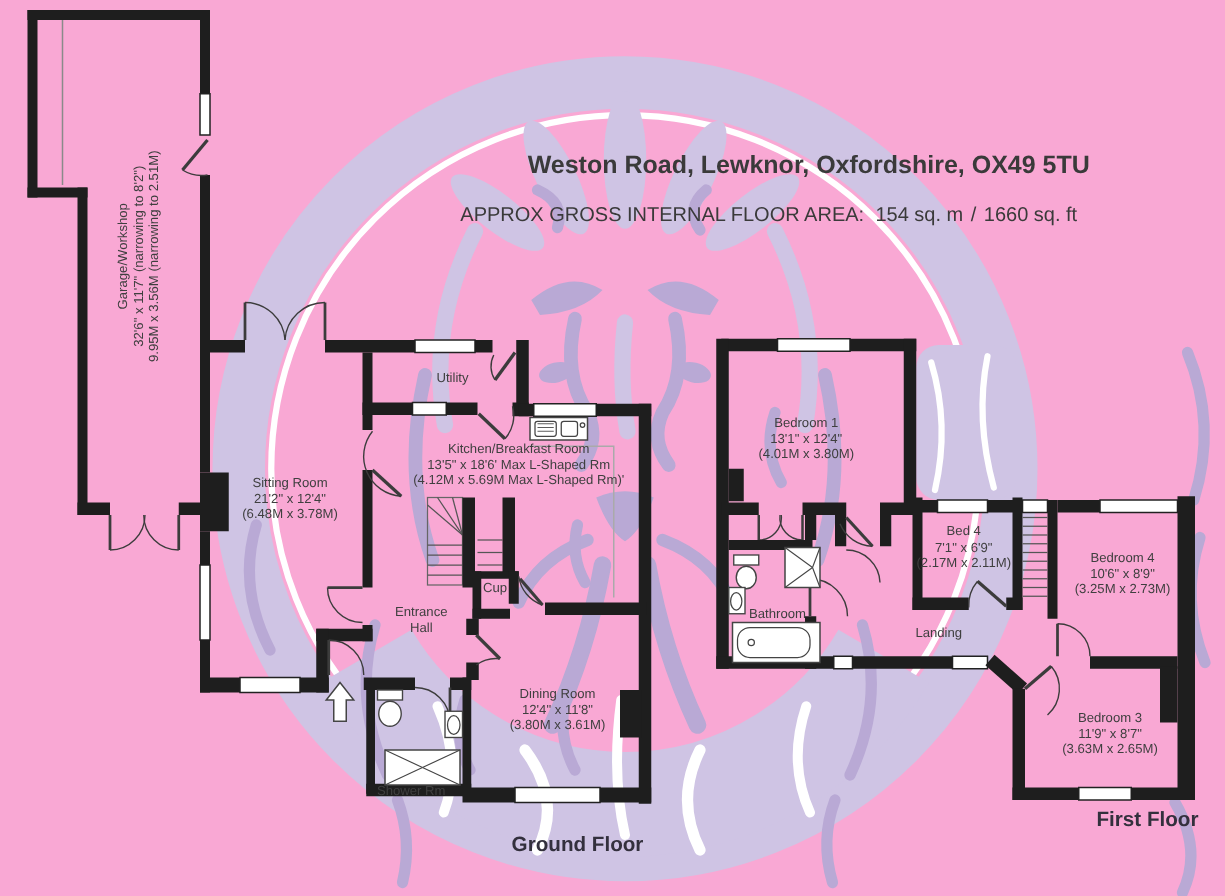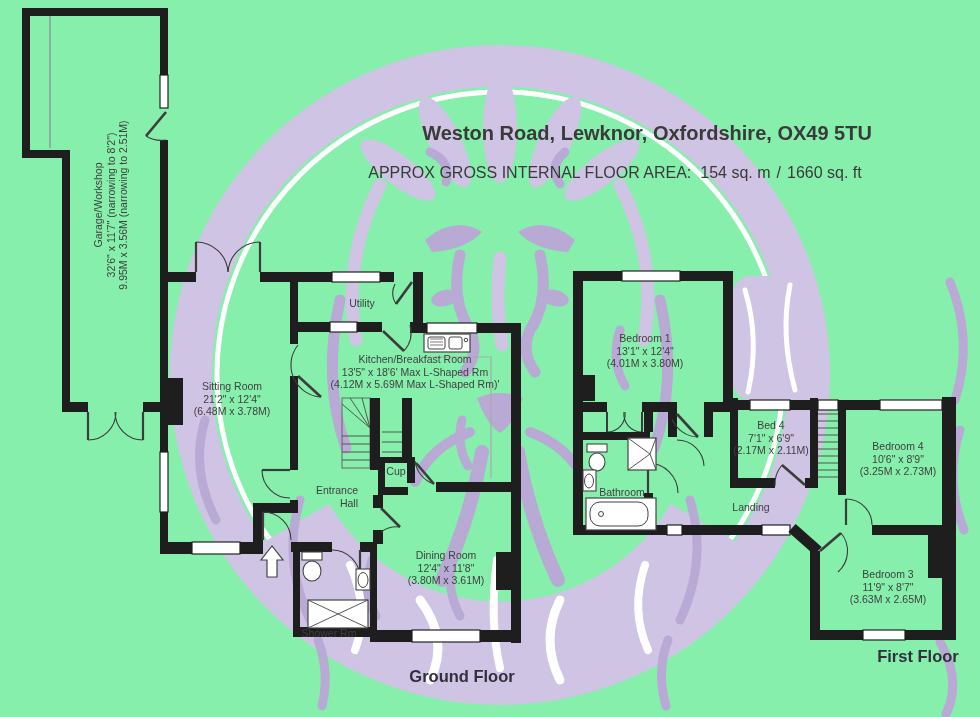--- a/index.html
+++ b/index.html
@@ -1,16 +1,16 @@
 <!DOCTYPE html>
 <html><head>
 <meta charset="utf-8">
 <style>
   html,body{margin:0;padding:0;background:#fff;}
-  #page{position:relative;width:980px;height:717px;overflow:hidden;background:#86efac;
+  #page{position:relative;width:980px;height:717px;overflow:hidden;background:#f9a8d4;
         font-family:"Liberation Sans",sans-serif;}
   #plan-svg{position:absolute;left:0;top:0;}
   .lbl{position:absolute;transform:translate(-50%,-50%);text-align:center;
        color:#3f3f3f;font-size:10.5px;line-height:12.5px;white-space:nowrap;}
   .lbl span{display:block;}
   .rot{transform:translate(-50%,-50%) rotate(-90deg);}
   .caption{position:absolute;transform:translate(-50%,-50%);font-weight:bold;
            font-size:16.5px;color:#33303d;white-space:nowrap;}
   #title{position:absolute;left:647px;top:133px;transform:translate(-50%,-50%);
          font-size:20px;font-weight:bold;color:#3a3a3a;white-space:nowrap;}
@@ -394,21 +394,21 @@
     <span>Utility</span>
   </div>
   <div class="lbl" style="left:415px;top:372px;">
     <span>Kitchen/Breakfast Room</span>
       <span>13'5" x 18'6' Max L-Shaped Rm</span>
       <span>(4.12M x 5.69M Max L-Shaped Rm)'</span>
   </div>
   <div class="lbl" style="left:396px;top:471px;">
     <span>Cup</span>
   </div>
-  <div class="lbl" style="left:337px;top:496px;text-align:right;">
+  <div class="lbl" style="left:337px;top:496px;">
     <span>Entrance</span>
       <span>Hall</span>
   </div>
   <div class="lbl" style="left:329px;top:589px;margin-top:44px;">
     <span>Shower Rm</span>
   </div>
   <div class="lbl" style="left:446px;top:568px;">
     <span>Dining Room</span>
       <span>12'4" x 11'8"</span>
       <span>(3.80M x 3.61M)</span>

